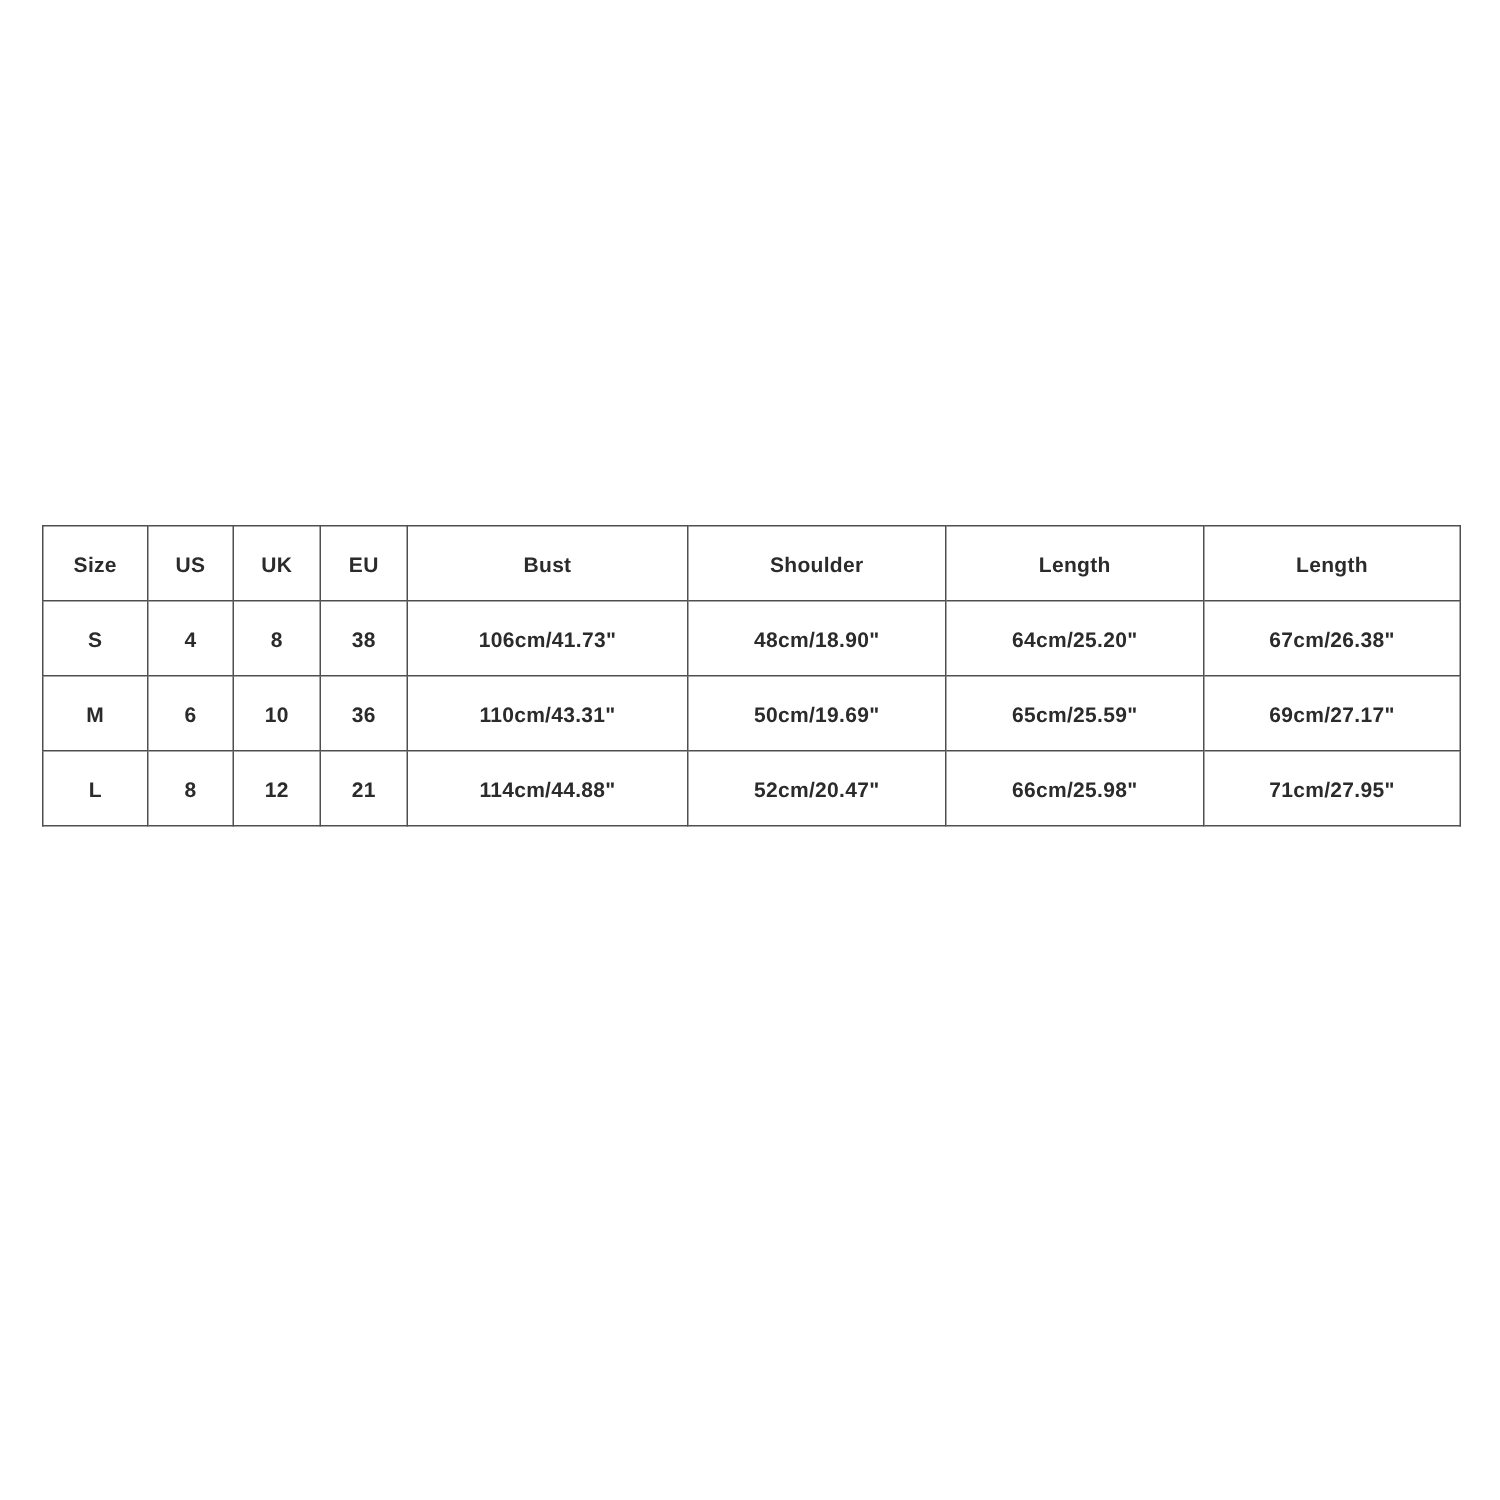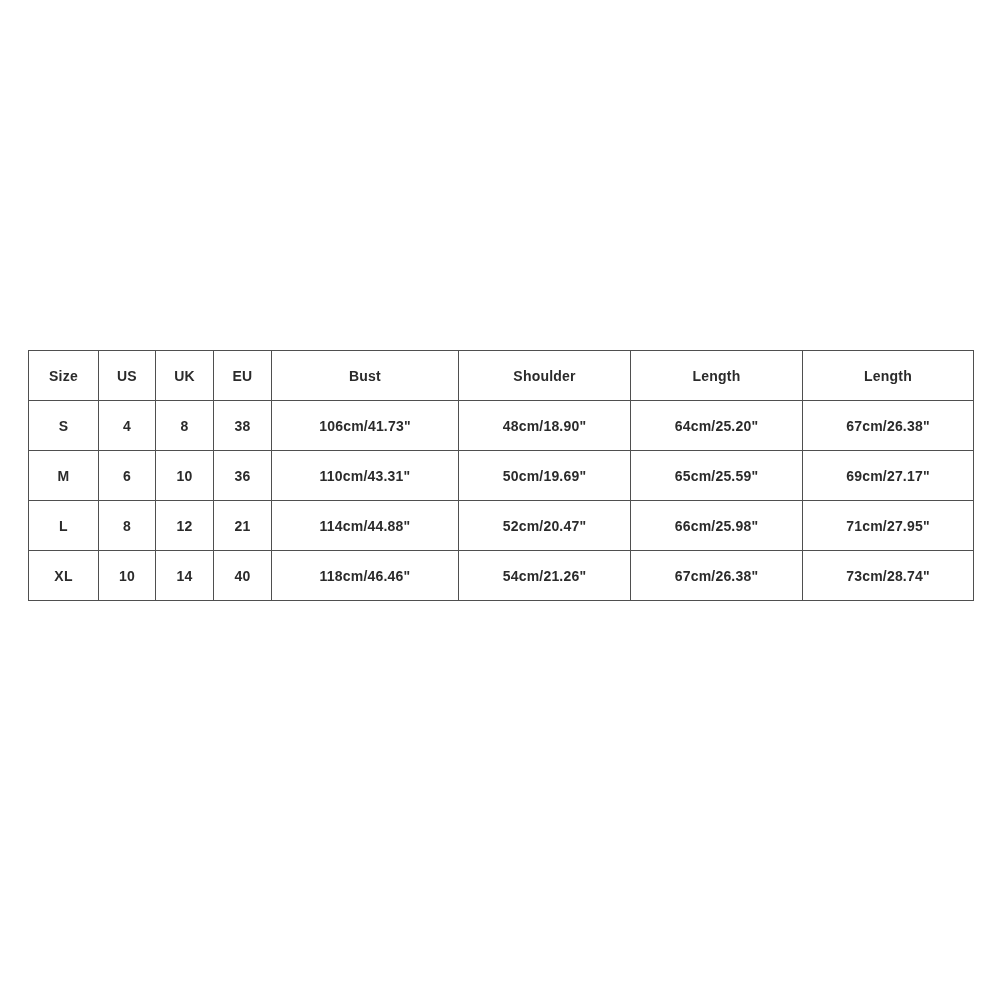--- a/index.html
+++ b/index.html
@@ -96,26 +96,16 @@
           <tr>
             <td>L</td>
             <td>8</td>
             <td>12</td>
             <td>21</td>
             <td>114cm/44.88"</td>
             <td>52cm/20.47"</td>
             <td>66cm/25.98"</td>
             <td>71cm/27.95"</td>
           </tr>
-          <tr>
-            <td>XL</td>
-            <td>10</td>
-            <td>14</td>
-            <td>40</td>
-            <td>118cm/46.46"</td>
-            <td>54cm/21.26"</td>
-            <td>67cm/26.38"</td>
-            <td>73cm/28.74"</td>
-          </tr>
         </tbody>
     </table>
   </div>
 </div>
 
 </body></html>

